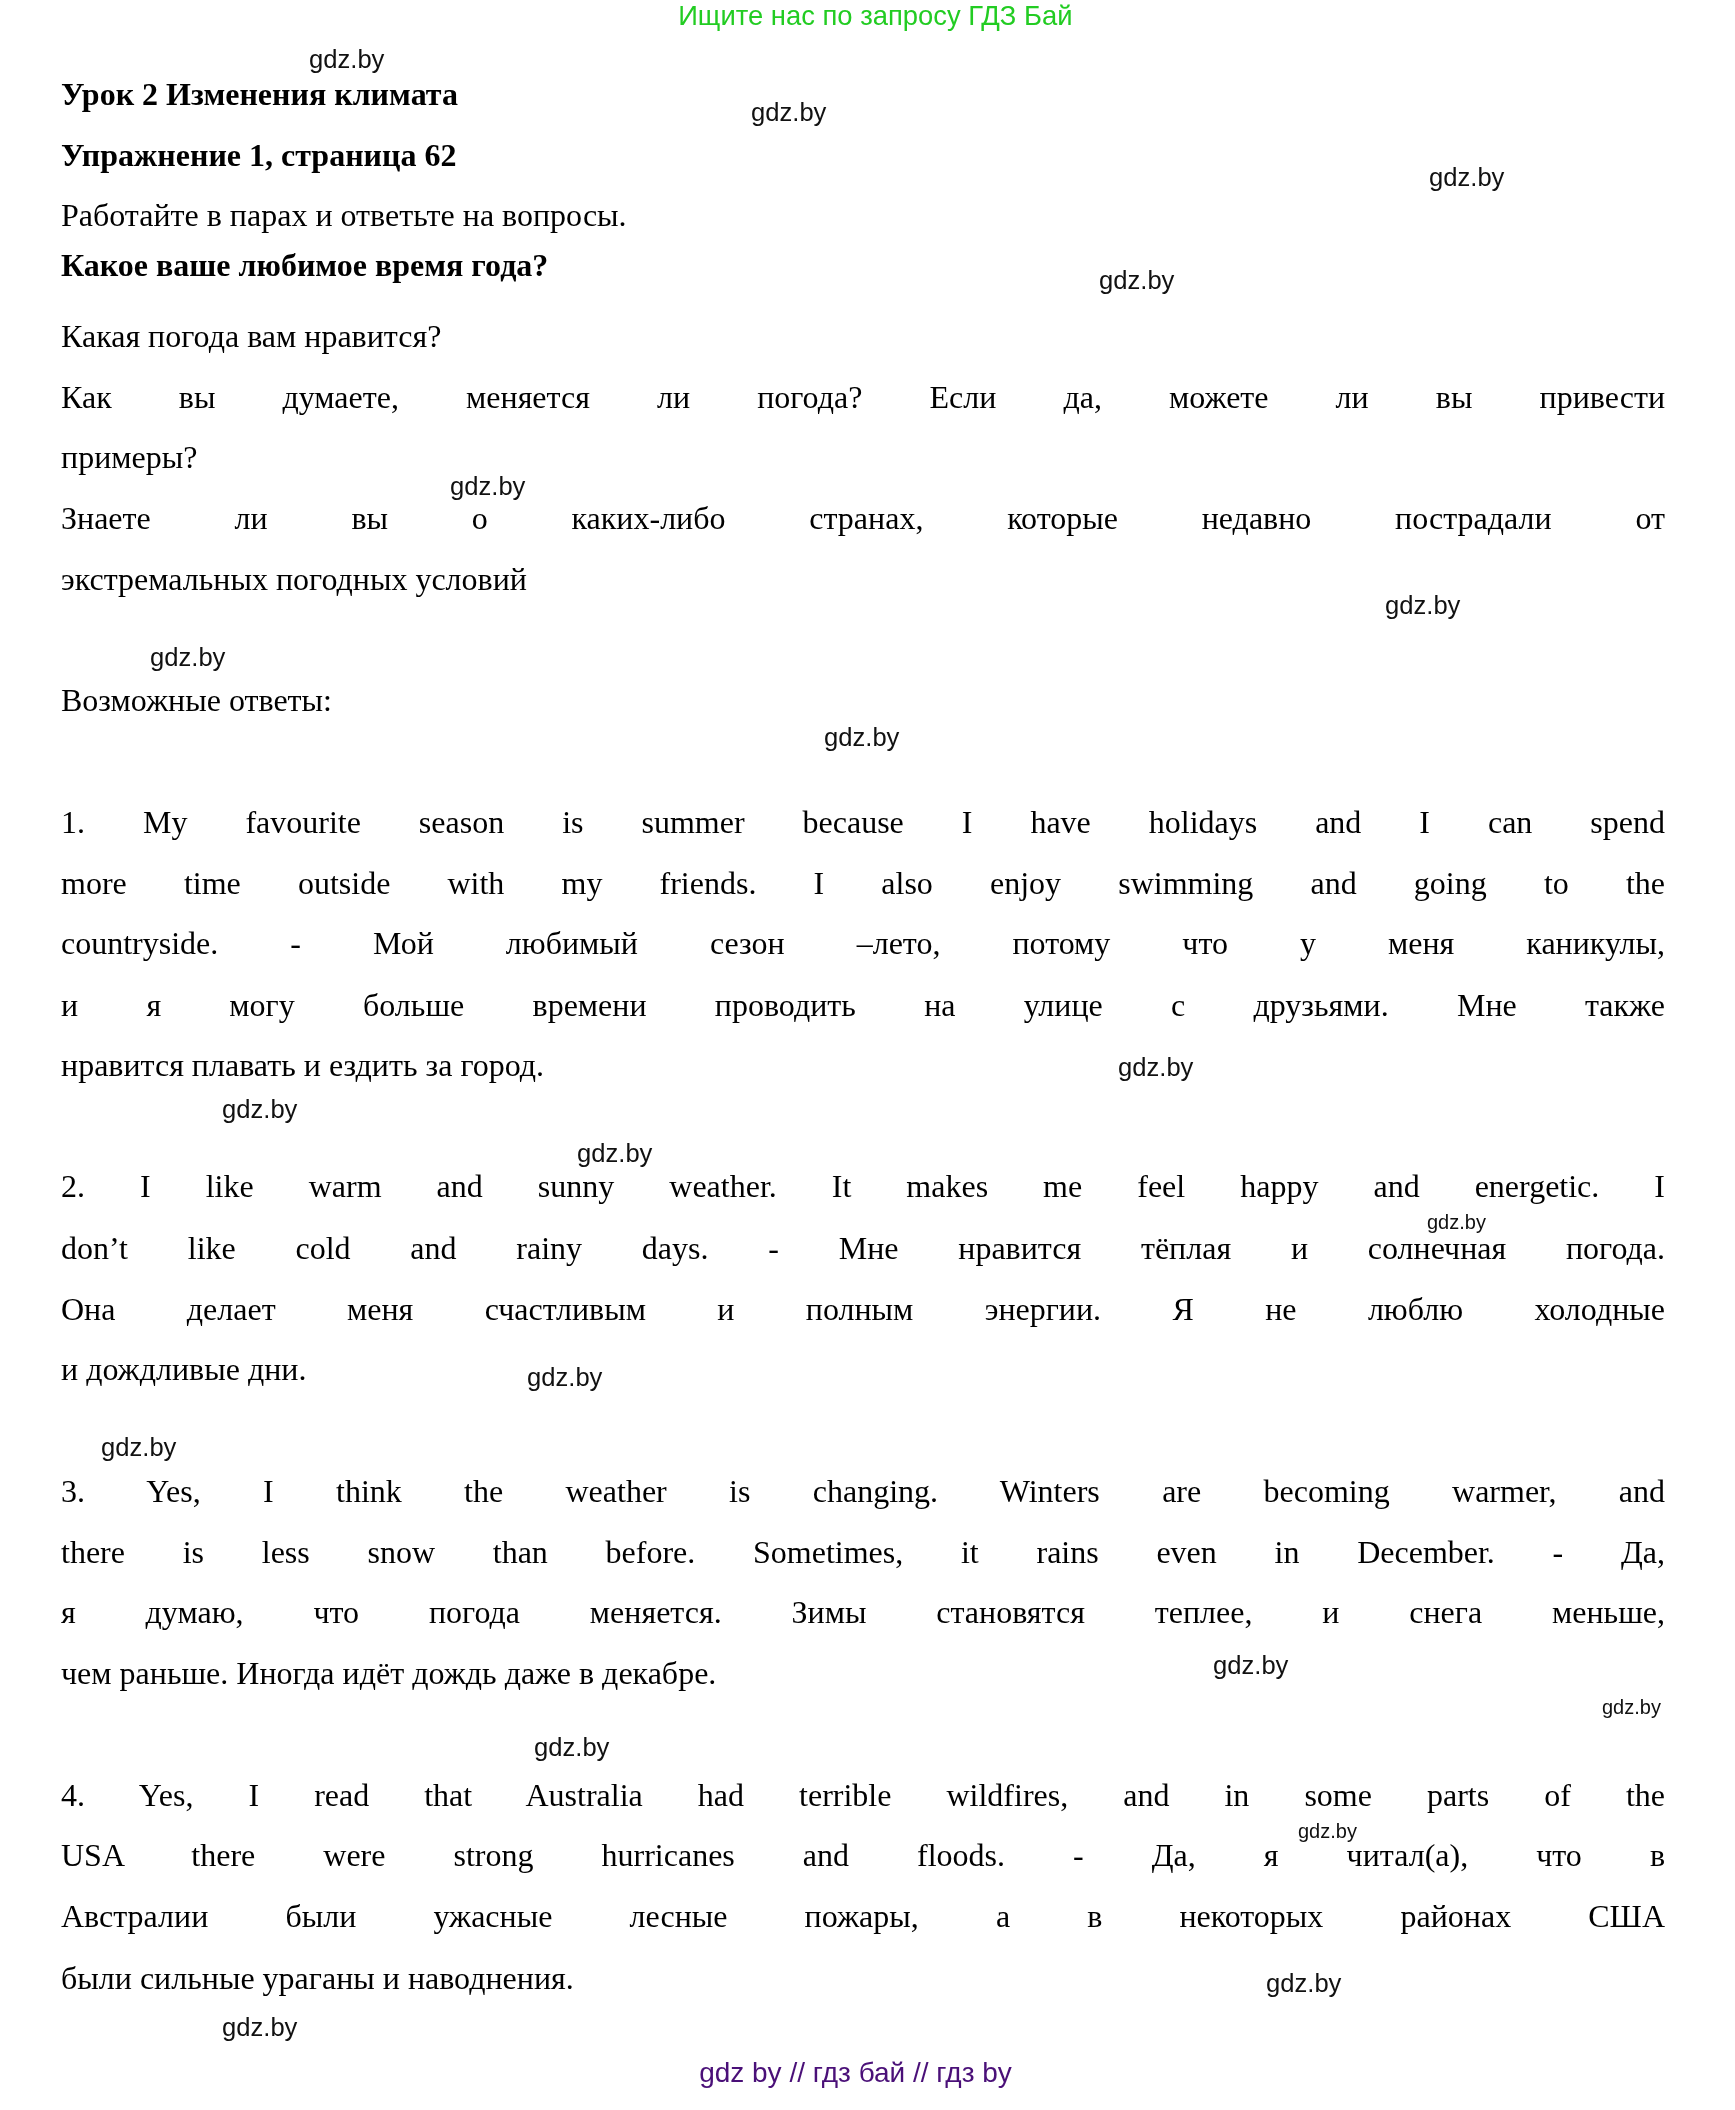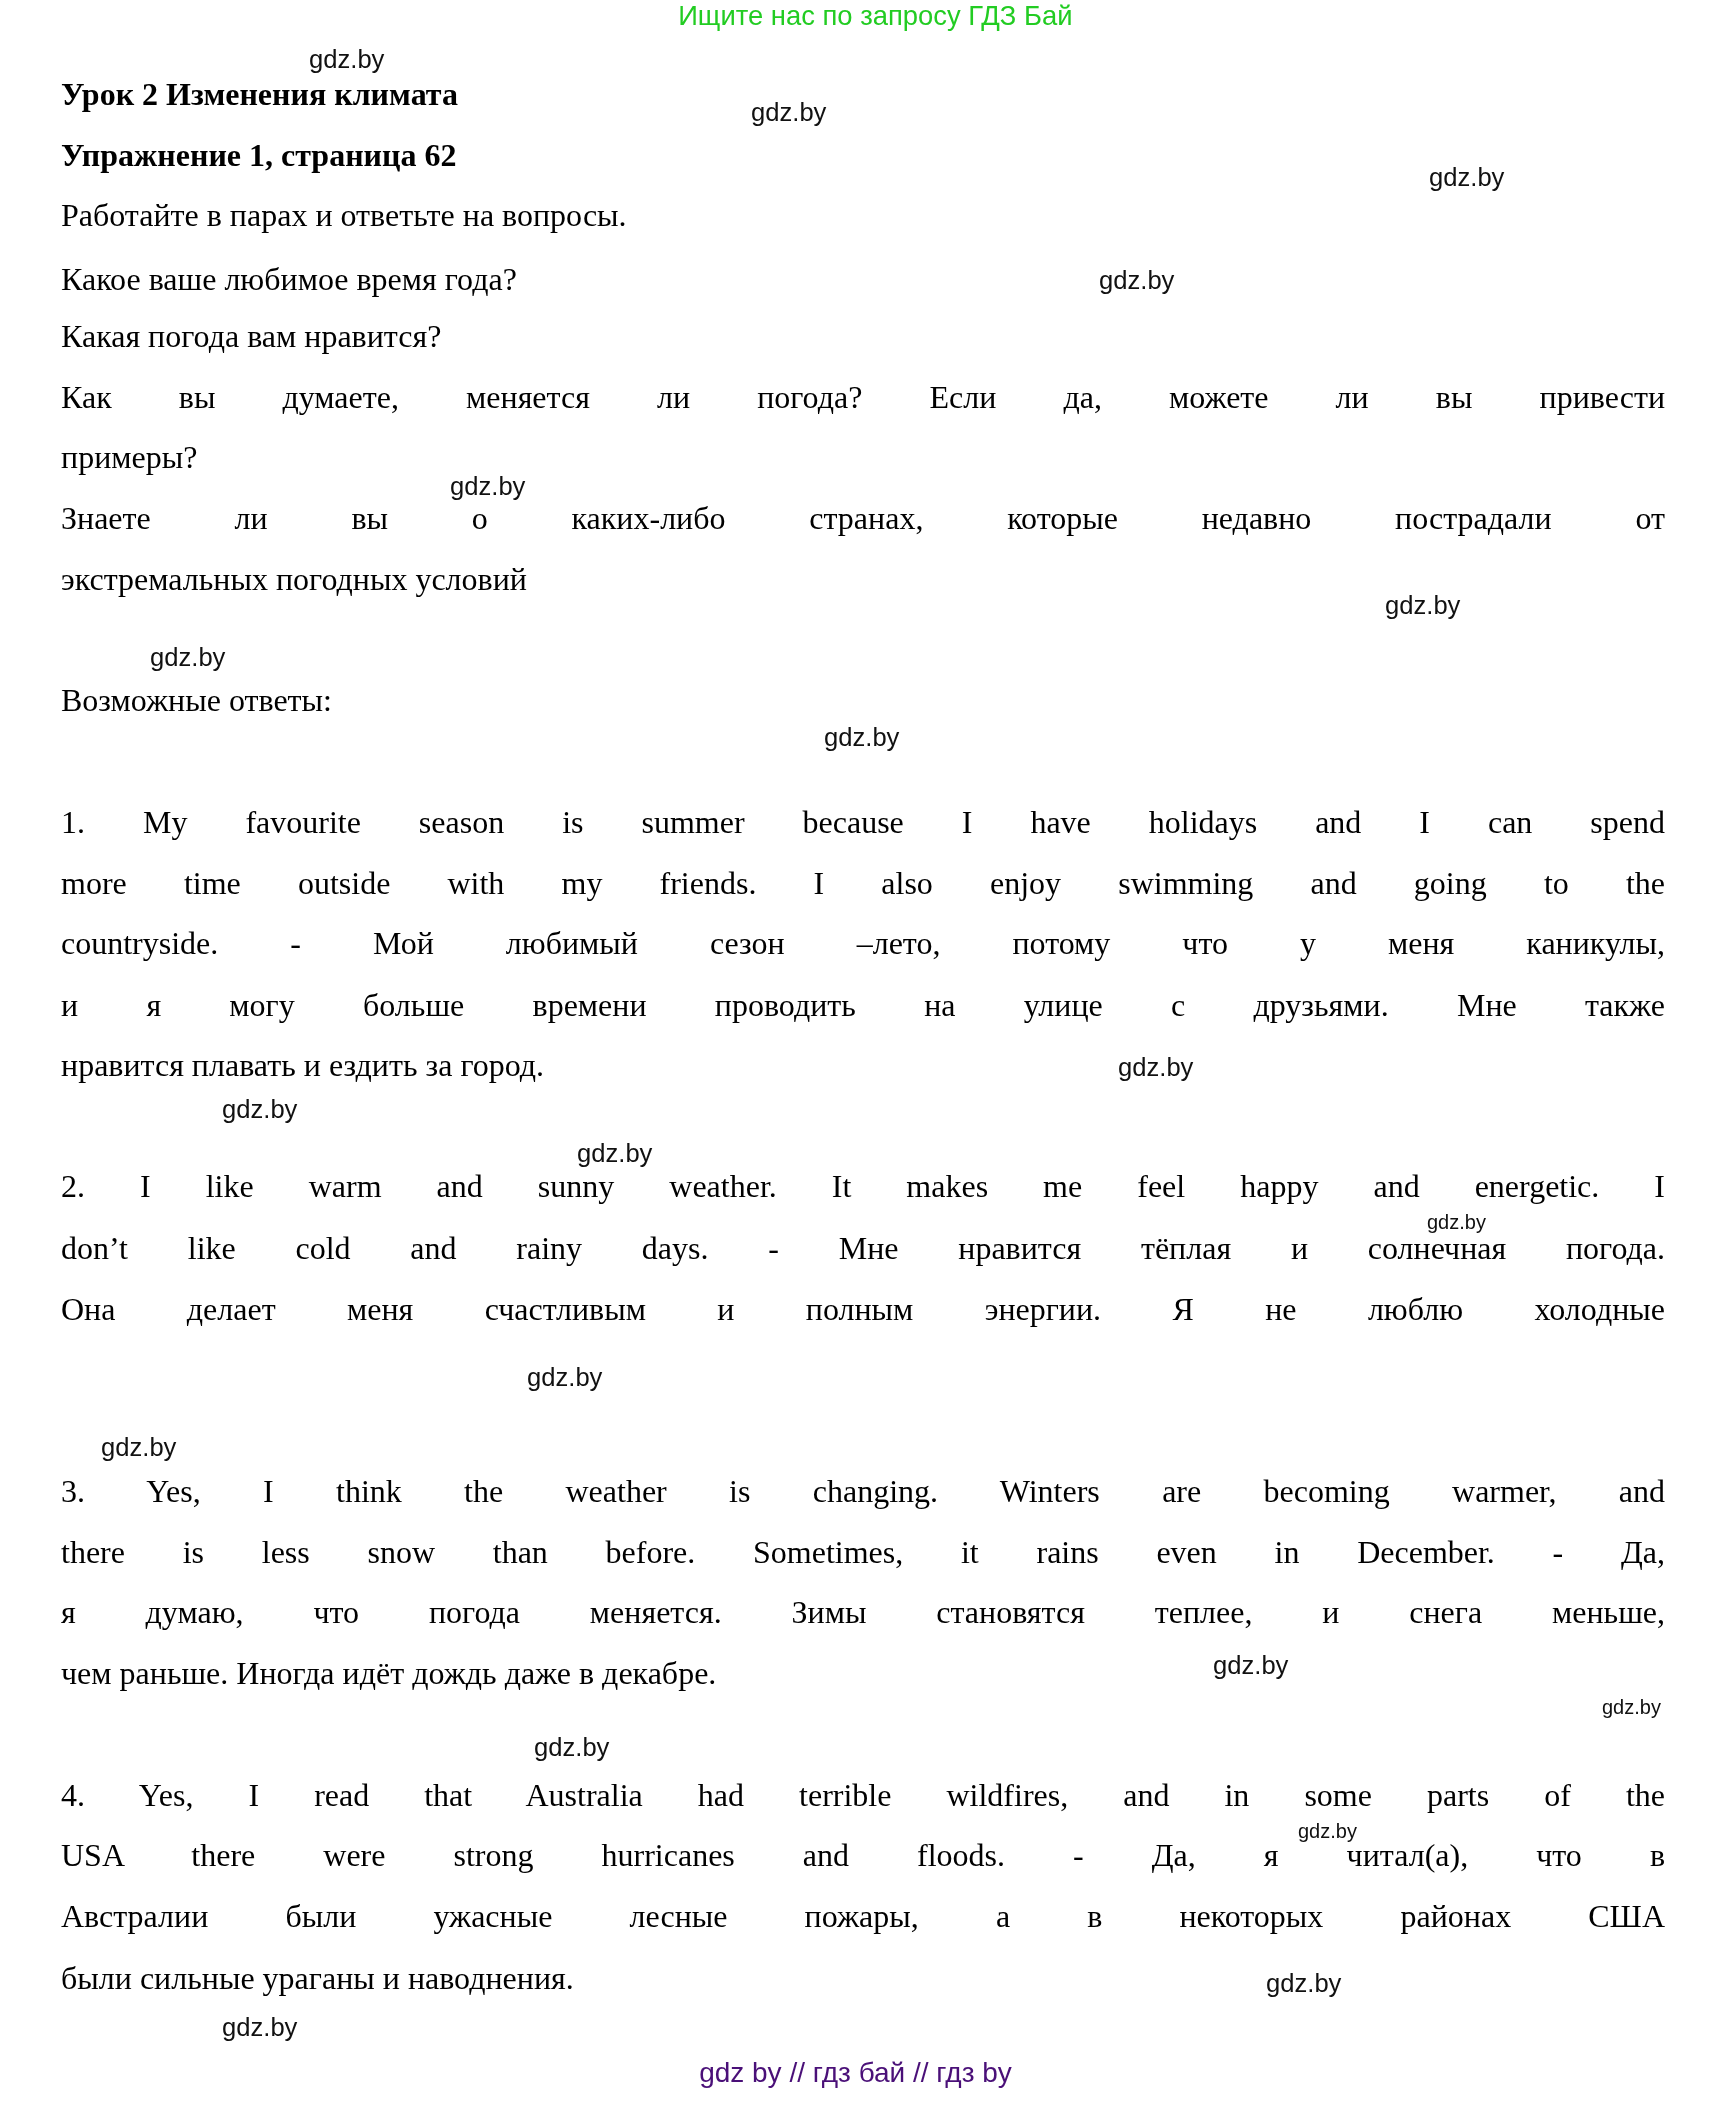--- a/index.html
+++ b/index.html
@@ -35,38 +35,39 @@
 <body>
 
 <div class="page">
 
   <div class="top-banner"><span>Ищите нас по запросу ГДЗ Бай</span></div>
 
   <div class="line h" style="top:69px;">Урок 2 Изменения климата</div>
   <div class="line h" style="top:130px;">Упражнение 1, страница 62</div>
 
   <div class="line" style="top:190px;">Работайте в парах и ответьте на вопросы.</div>
-  <div class="line" style="top:254px;">Какое ваше любимое время года?</div>
+  <div class="line" style="top:240px;font-weight:bold;">Какое ваше любимое время года?</div>
   <div class="line" style="top:311px;">Какая погода вам нравится?</div>
   <div class="line j" style="top:372px;">Как вы думаете, меняется ли погода? Если да, можете ли вы привести</div>
   <div class="line" style="top:432px;">примеры?</div>
   <div class="line j" style="top:493px;">Знаете ли вы о каких-либо странах, которые недавно пострадали от</div>
   <div class="line" style="top:554px;">экстремальных погодных условий</div>
 
   <div class="line" style="top:675px;">Возможные ответы:</div>
 
   <div class="line j" style="top:797px;font-family:Liberation Serif, serif;">1. My favourite season is summer because I have holidays and I can spend</div>
   <div class="line j" style="top:858px;">more time outside with my friends. I also enjoy swimming and going to the</div>
   <div class="line j" style="top:918px;">countryside. - Мой любимый сезон –лето, потому что у меня каникулы,</div>
   <div class="line j" style="top:980px;">и я могу больше времени проводить на улице с друзьями. Мне также</div>
   <div class="line" style="top:1040px;">нравится плавать и ездить за город.</div>
 
   <div class="line j" style="top:1161px;">2. I like warm and sunny weather. It makes me feel happy and energetic. I</div>
   <div class="line j" style="top:1223px;">don’t like cold and rainy days. - Мне нравится тёплая и солнечная погода.</div>
   <div class="line j" style="top:1284px;">Она делает меня счастливым и полным энергии. Я не люблю холодные</div>
+  <div class="line" style="top:1344px;">и дождливые дни.</div>
 
   <div class="line j" style="top:1466px;">3. Yes, I think the weather is changing. Winters are becoming warmer, and</div>
   <div class="line j" style="top:1527px;">there is less snow than before. Sometimes, it rains even in December. - Да,</div>
   <div class="line j" style="top:1587px;">я думаю, что погода меняется. Зимы становятся теплее, и снега меньше,</div>
   <div class="line" style="top:1648px;">чем раньше. Иногда идёт дождь даже в декабре.</div>
 
   <div class="line j" style="top:1770px;">4. Yes, I read that Australia had terrible wildfires, and in some parts of the</div>
   <div class="line j" style="top:1830px;">USA there were strong hurricanes and floods. - Да, я читал(а), что в</div>
   <div class="line j" style="top:1891px;">Австралии были ужасные лесные пожары, а в некоторых районах США</div>
   <div class="line" style="top:1953px;">были сильные ураганы и наводнения.</div>

